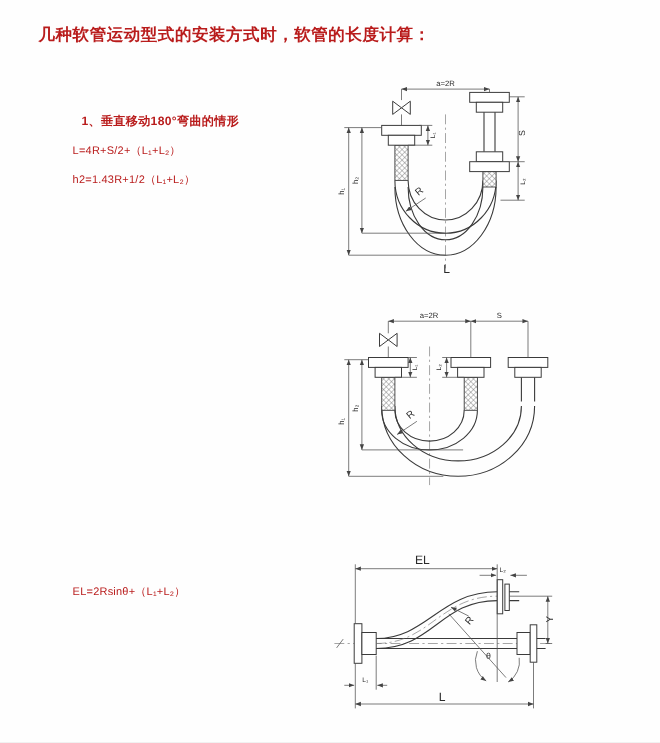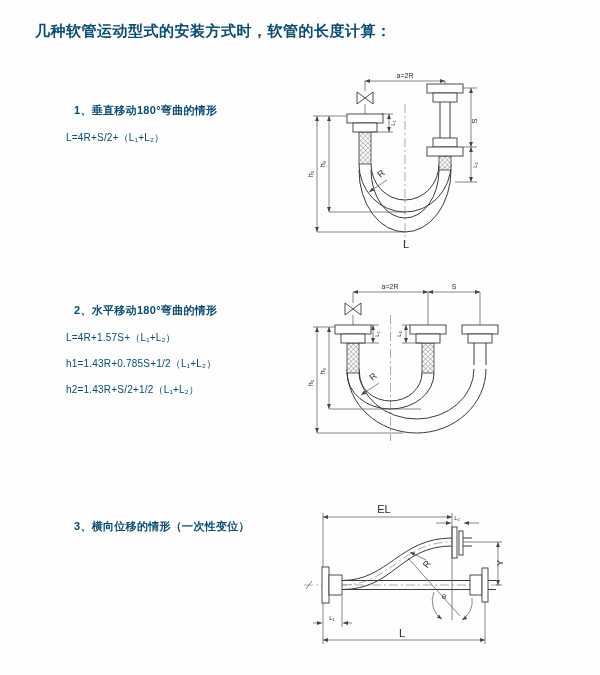--- a/index.html
+++ b/index.html
@@ -1,17 +1,17 @@
 <!DOCTYPE html>
 <html><head>
 <meta charset="utf-8">
 <style>
   html,body{margin:0;padding:0;background:#e8e8e8;}
   .page{position:relative;width:600px;height:675px;background:#fefefe;overflow:hidden;
-        font-family:"Liberation Sans","DejaVu Sans",sans-serif;color:#0c4a6e;}
+        font-family:"Liberation Sans","DejaVu Sans",sans-serif;color:#b91c1c;}
   .title{position:absolute;left:35px;top:22px;font-size:15px;font-weight:700;letter-spacing:.5px;}
   .section{position:absolute;left:46px;width:260px;}
   .sec1{top:103px;} .sec2{top:303px;} .sec3{top:519px;}
   .heading{font-size:11px;font-weight:700;letter-spacing:.3px;white-space:nowrap;margin-left:28px;}
   .formulas{margin-top:7px;padding-left:20px;}
   .formula{font-size:10px;line-height:26px;white-space:nowrap;letter-spacing:.2px;}
   .diagram{position:absolute;}
   .dg1{left:303px;top:68px;} .dg2{left:303px;top:279px;} .dg3{left:296px;top:500px;}
   svg{display:block;}
   svg text{fill:#2a2a2a;font-family:"Liberation Sans","DejaVu Sans",sans-serif;}
@@ -24,35 +24,30 @@
 <body>
 
 <div class="page">
 
   <div class="title">几种软管运动型式的安装方式时，软管的长度计算：</div>
 
   <div class="section sec1">
     <div class="heading">1、垂直移动180°弯曲的情形</div>
     <div class="formulas">
       <div class="formula">L=4R+S/2+（L₁+L₂）</div>
+      <div class="formula">h2=1.43R+1/2（L₁+L₂）</div>
     </div>
   </div>
 
   <div class="section sec2">
-    <div class="heading">2、水平移动180°弯曲的情形</div>
+  </div>
+
+  <div class="section sec3">
     <div class="formulas">
-      <div class="formula">L=4R+1.57S+（L₁+L₂）</div>
-      <div class="formula">h1=1.43R+0.785S+1/2（L₁+L₂）</div>
-      <div class="formula">h2=1.43R+S/2+1/2（L₁+L₂）</div>
-    </div>
-  </div>
-
-  <div class="section sec3">
-    <div class="heading">3、横向位移的情形（一次性变位）</div>
-    <div class="formulas">
+      <div class="formula">EL=2Rsinθ+（L₁+L₂）</div>
     </div>
   </div>
 
   <svg class="diagram dg1" width="285" height="195" viewBox="0 0 285 195">
     <defs>
       <marker id="arr" viewBox="0 0 10 10" refX="9" refY="5" markerWidth="8" markerHeight="8" orient="auto-start-reverse">
         <path d="M0,1.5 L9,5 L0,8.5 z" fill="#444"></path>
       </marker>
       <pattern id="hx" width="3.4" height="3.4" patternUnits="userSpaceOnUse" patternTransform="rotate(45)">
         <rect width="3.4" height="3.4" fill="#fff"></rect>

